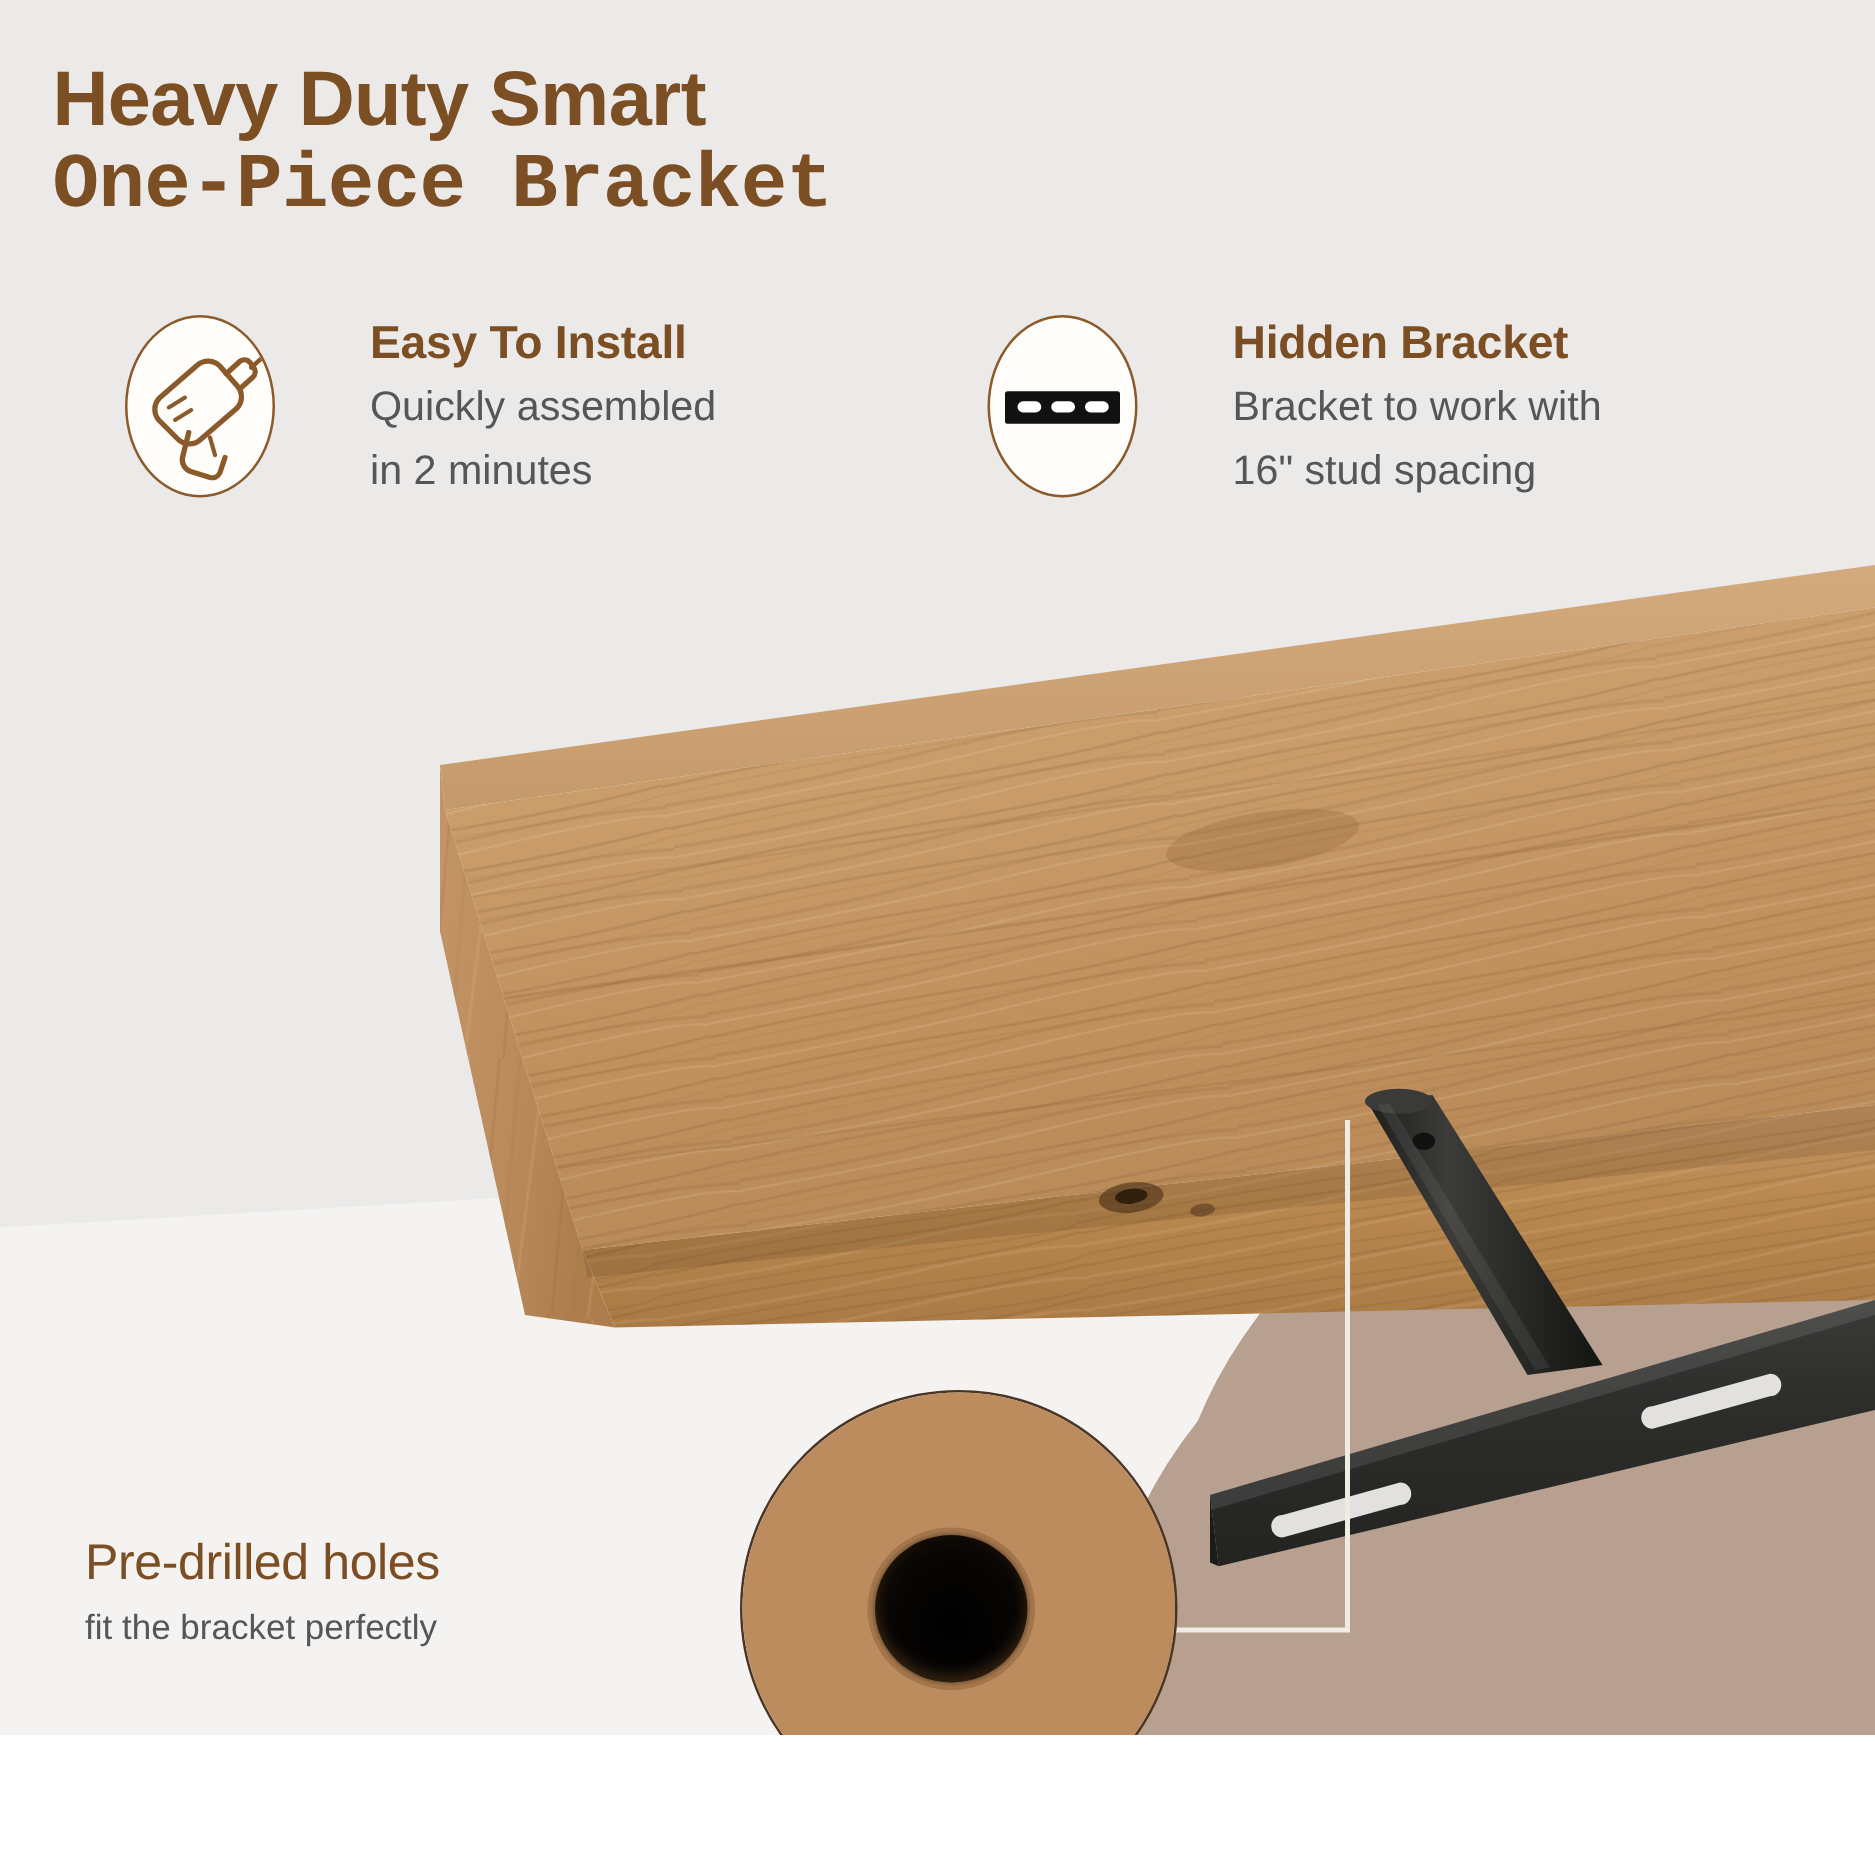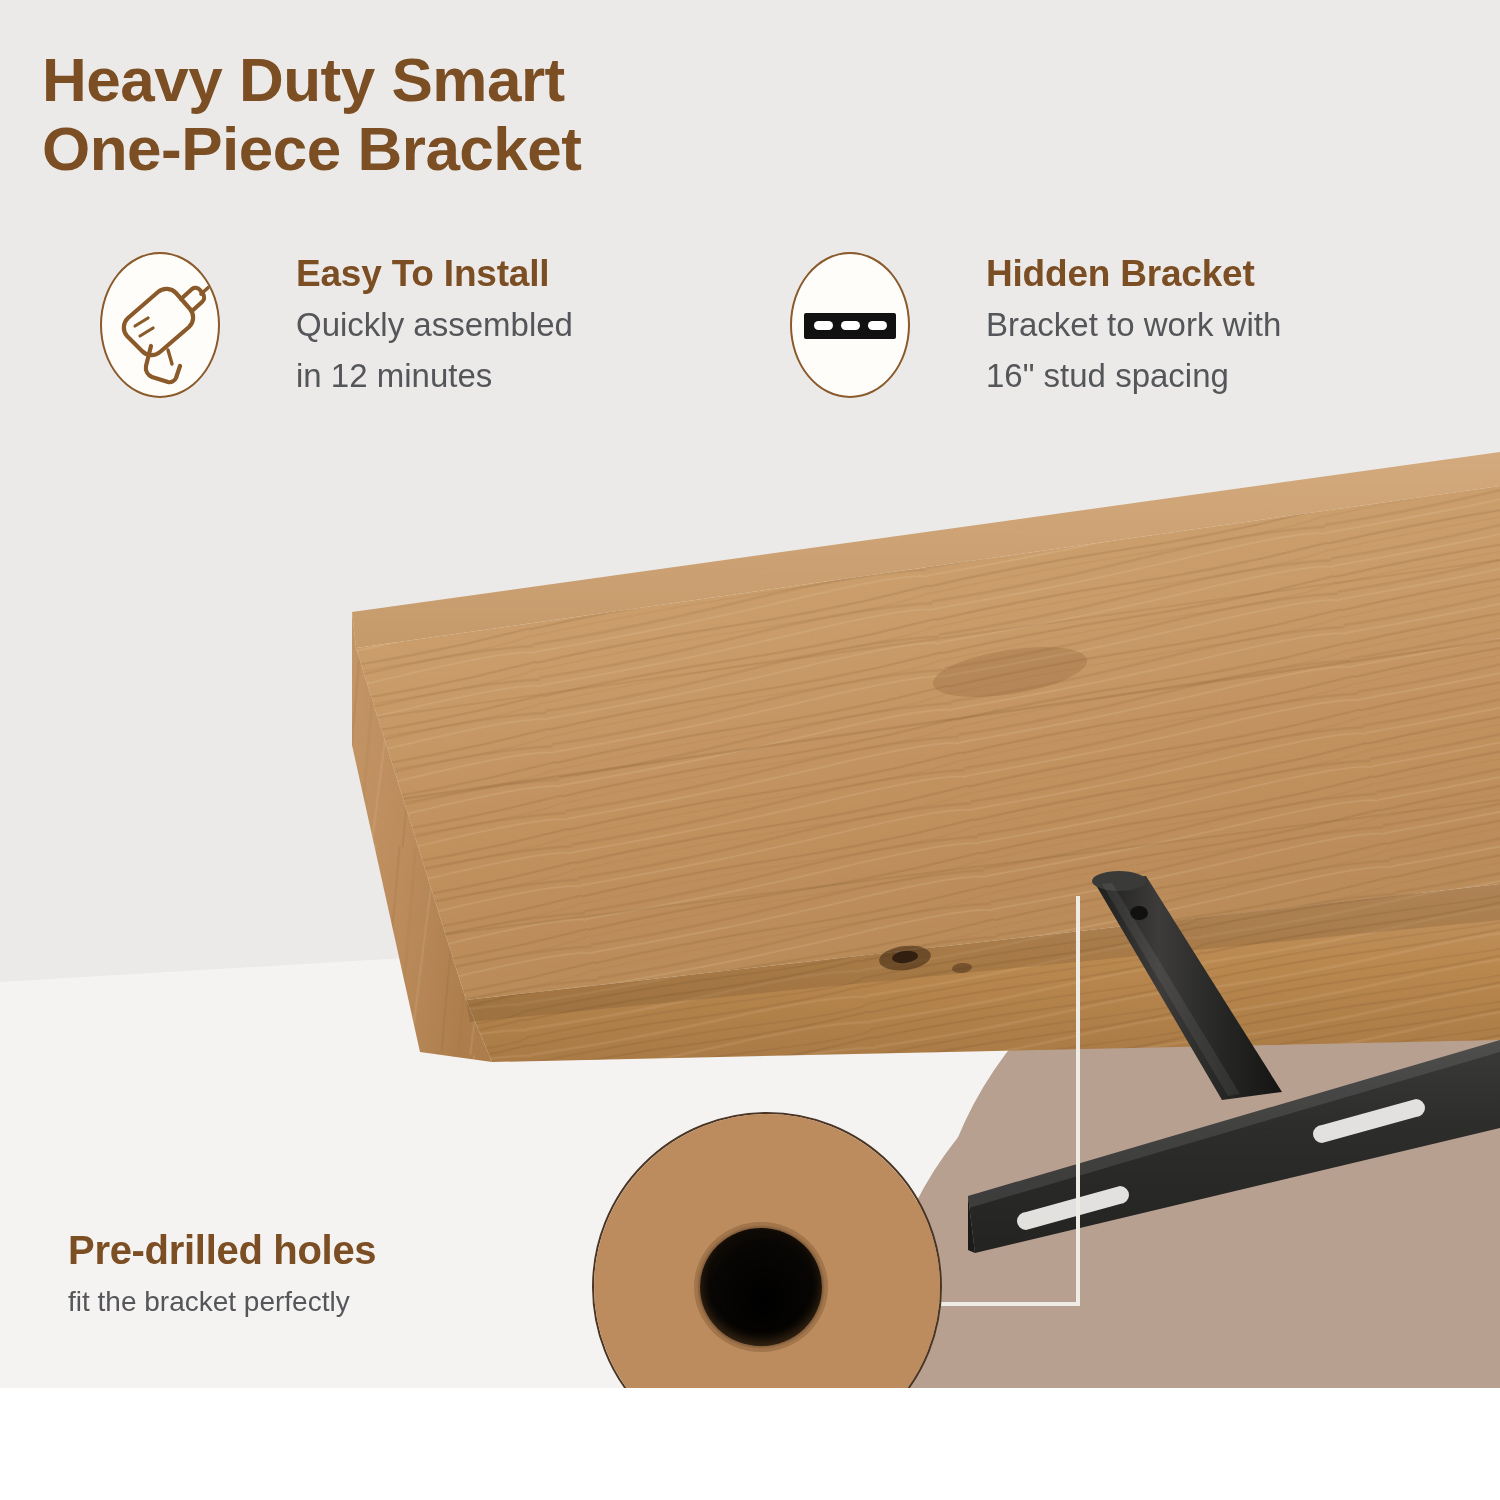--- a/index.html
+++ b/index.html
@@ -49,21 +49,21 @@
     position: absolute;
     left: 42px;
     top: 46px;
     width: 1000px;
     color: #7c4e23;
     font-size: 62px;
     font-weight: 700;
     line-height: 1.11;
     letter-spacing: -0.5px;
   }
-  .headline .l2 { display: block; }
+  .headline .l2 { display: block; font-family: Liberation Mono, monospace; }
 
   
   .feature {
     position: absolute;
     display: flex;
     align-items: flex-start;
   }
   .feature-1 { left: 100px; top: 252px; }
   .feature-2 { left: 790px; top: 252px; align-items: center; }
 
@@ -102,21 +102,21 @@
 
   
   .callout {
     position: absolute;
     left: 68px;
     top: 1228px;
   }
   .callout-title {
     color: #7c4e23;
     font-size: 40px;
-    font-weight: 700;
+    font-weight: 400;
     letter-spacing: -0.3px;
     line-height: 1.1;
     white-space: nowrap;
     text-align: right;
   }
   .callout-desc {
     color: #55565a;
     font-size: 28px;
     font-weight: 400;
     line-height: 1.25;
@@ -333,21 +333,21 @@
           <path d="M66,96 L70,110" stroke-width="3.4"></path>
 
           <path d="M33,72 L46,64" stroke-width="3.2"></path>
           <path d="M38,82 L51,74" stroke-width="3.2"></path>
         </g>
       </svg>
     </div>
     <div class="feature-text">
       <div class="feature-title">Easy To Install</div>
       <div class="feature-desc">Quickly assembled</div>
-      <div class="feature-desc">in 12 minutes</div>
+      <div class="feature-desc">in 2 minutes</div>
     </div>
   </div>
 
   <div class="feature feature-2">
     <div class="icon-badge">
       <svg width="116" height="142" viewBox="0 0 116 142" xmlns="http://www.w3.org/2000/svg">
         <rect x="12" y="59" width="92" height="26" rx="2" fill="#111111"></rect>
         <g fill="#ffffff">
           <rect x="22" y="67" width="19" height="9" rx="4.5"></rect>
           <rect x="49" y="67" width="19" height="9" rx="4.5"></rect>

